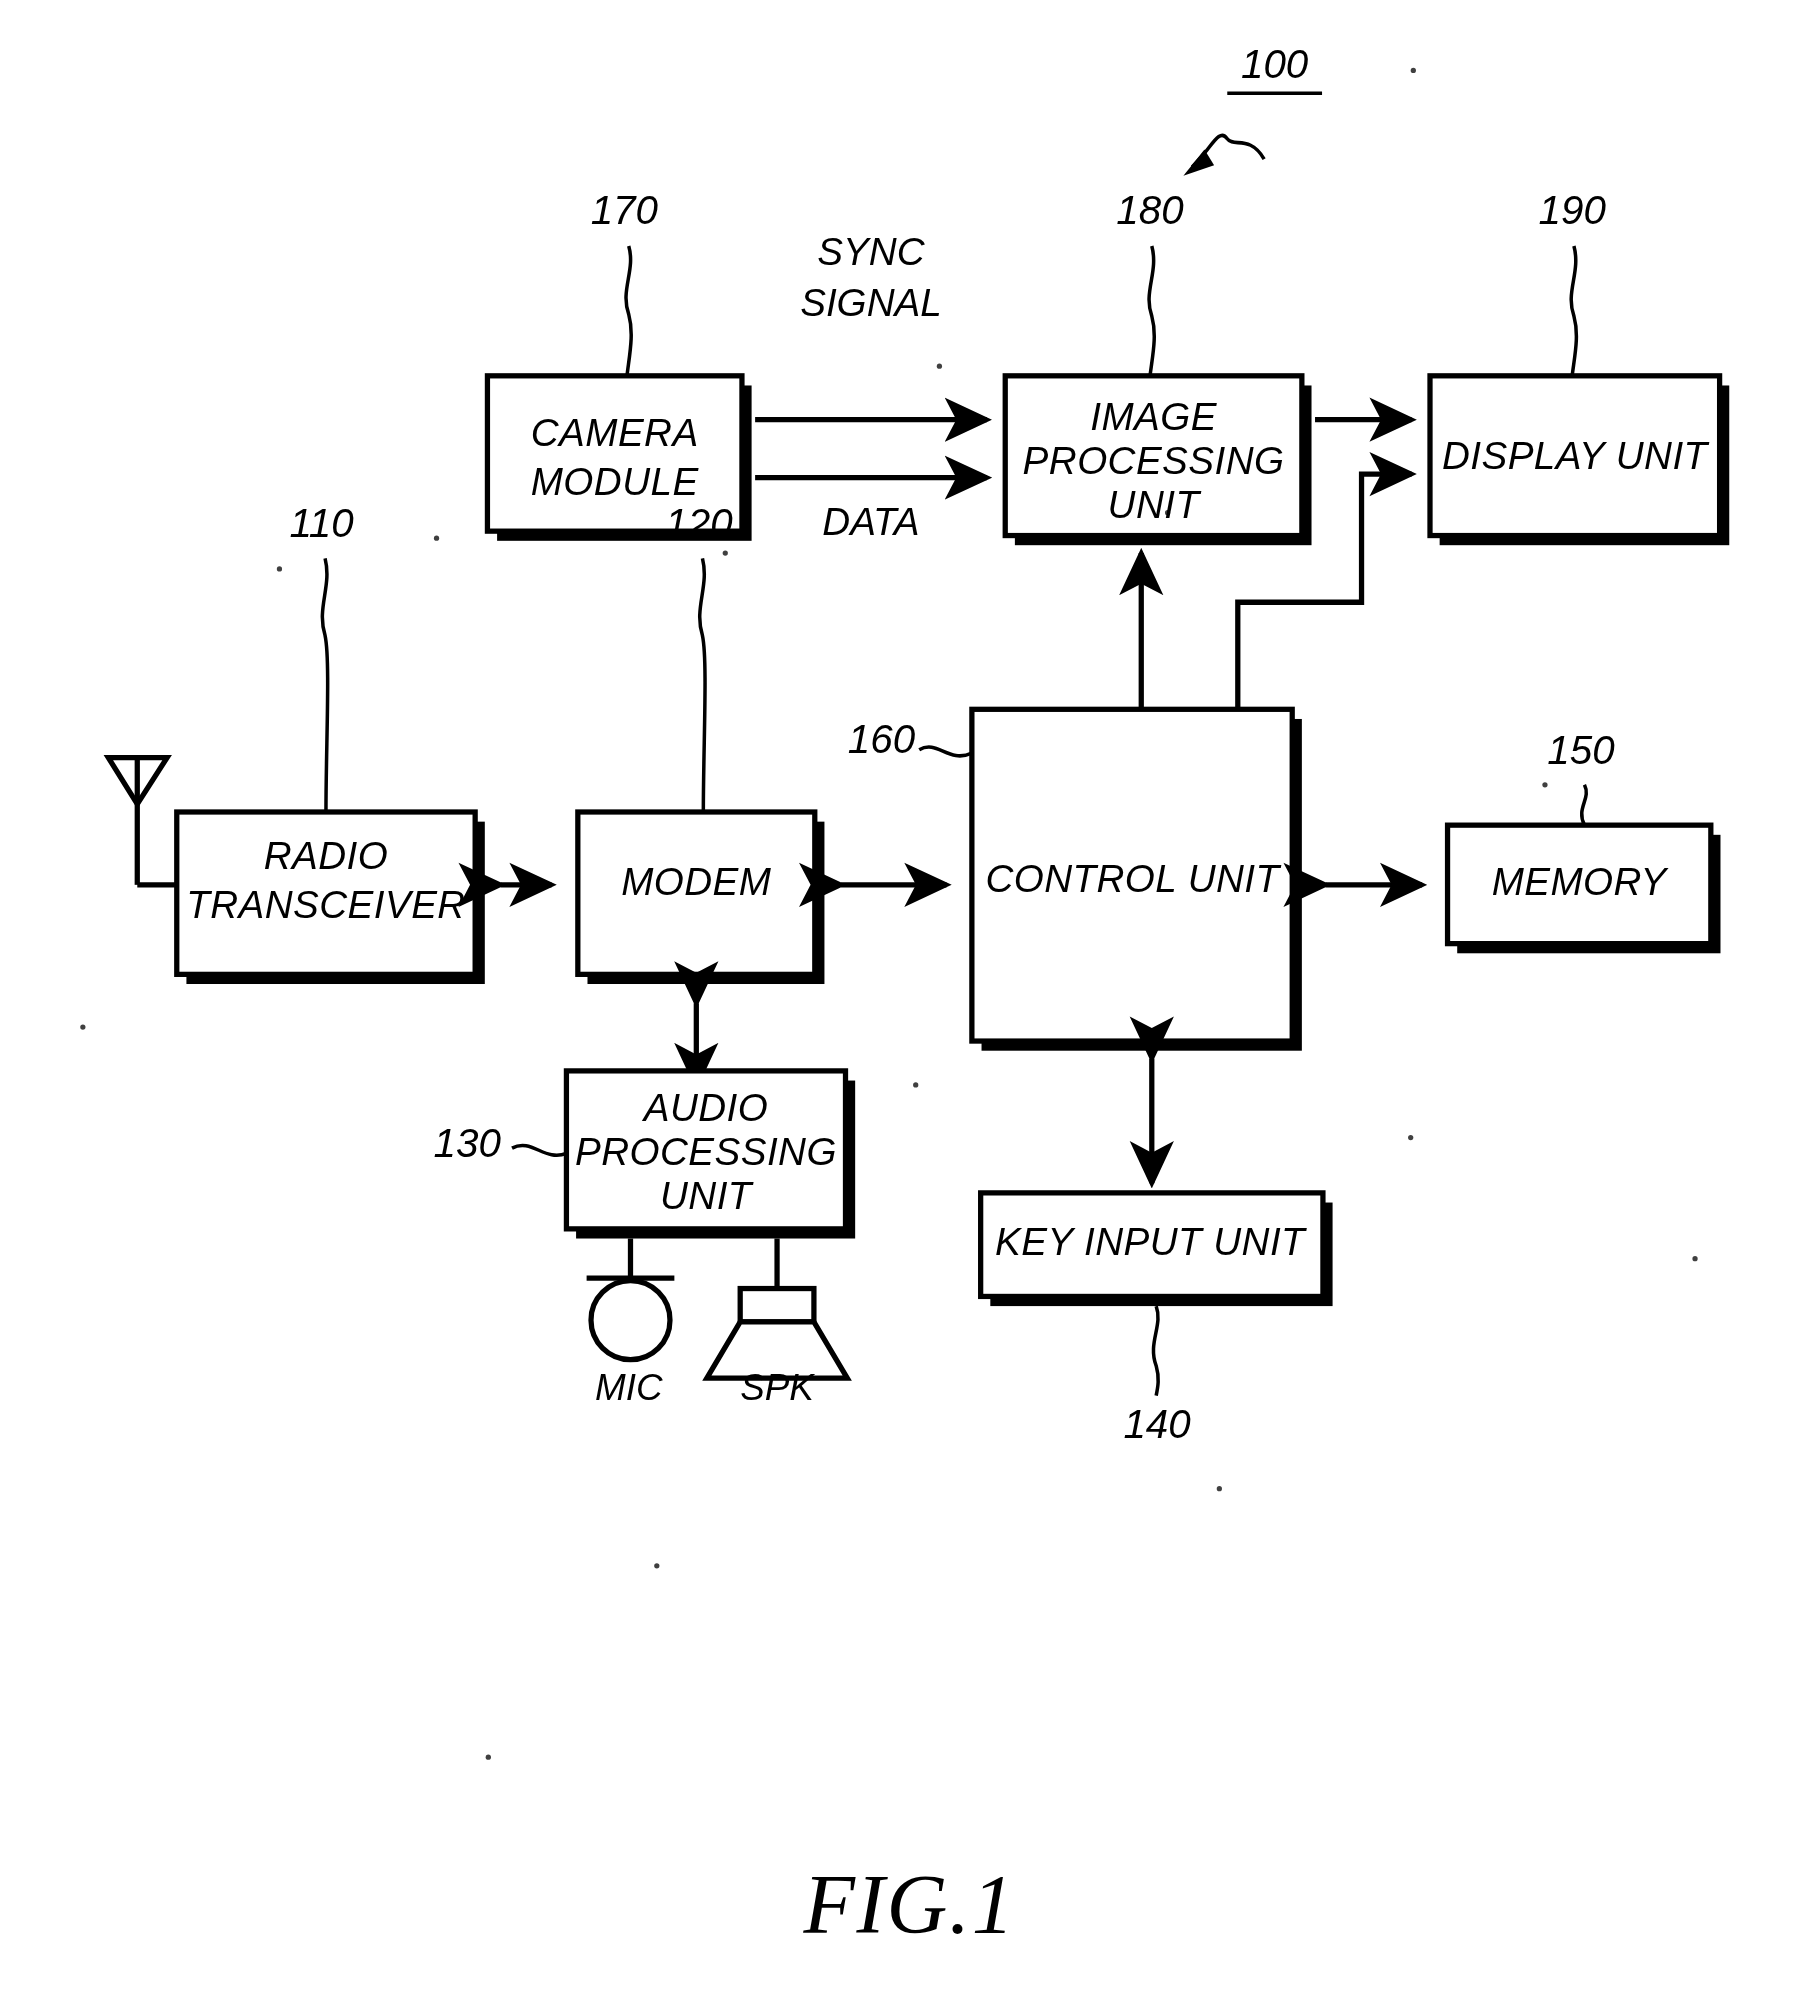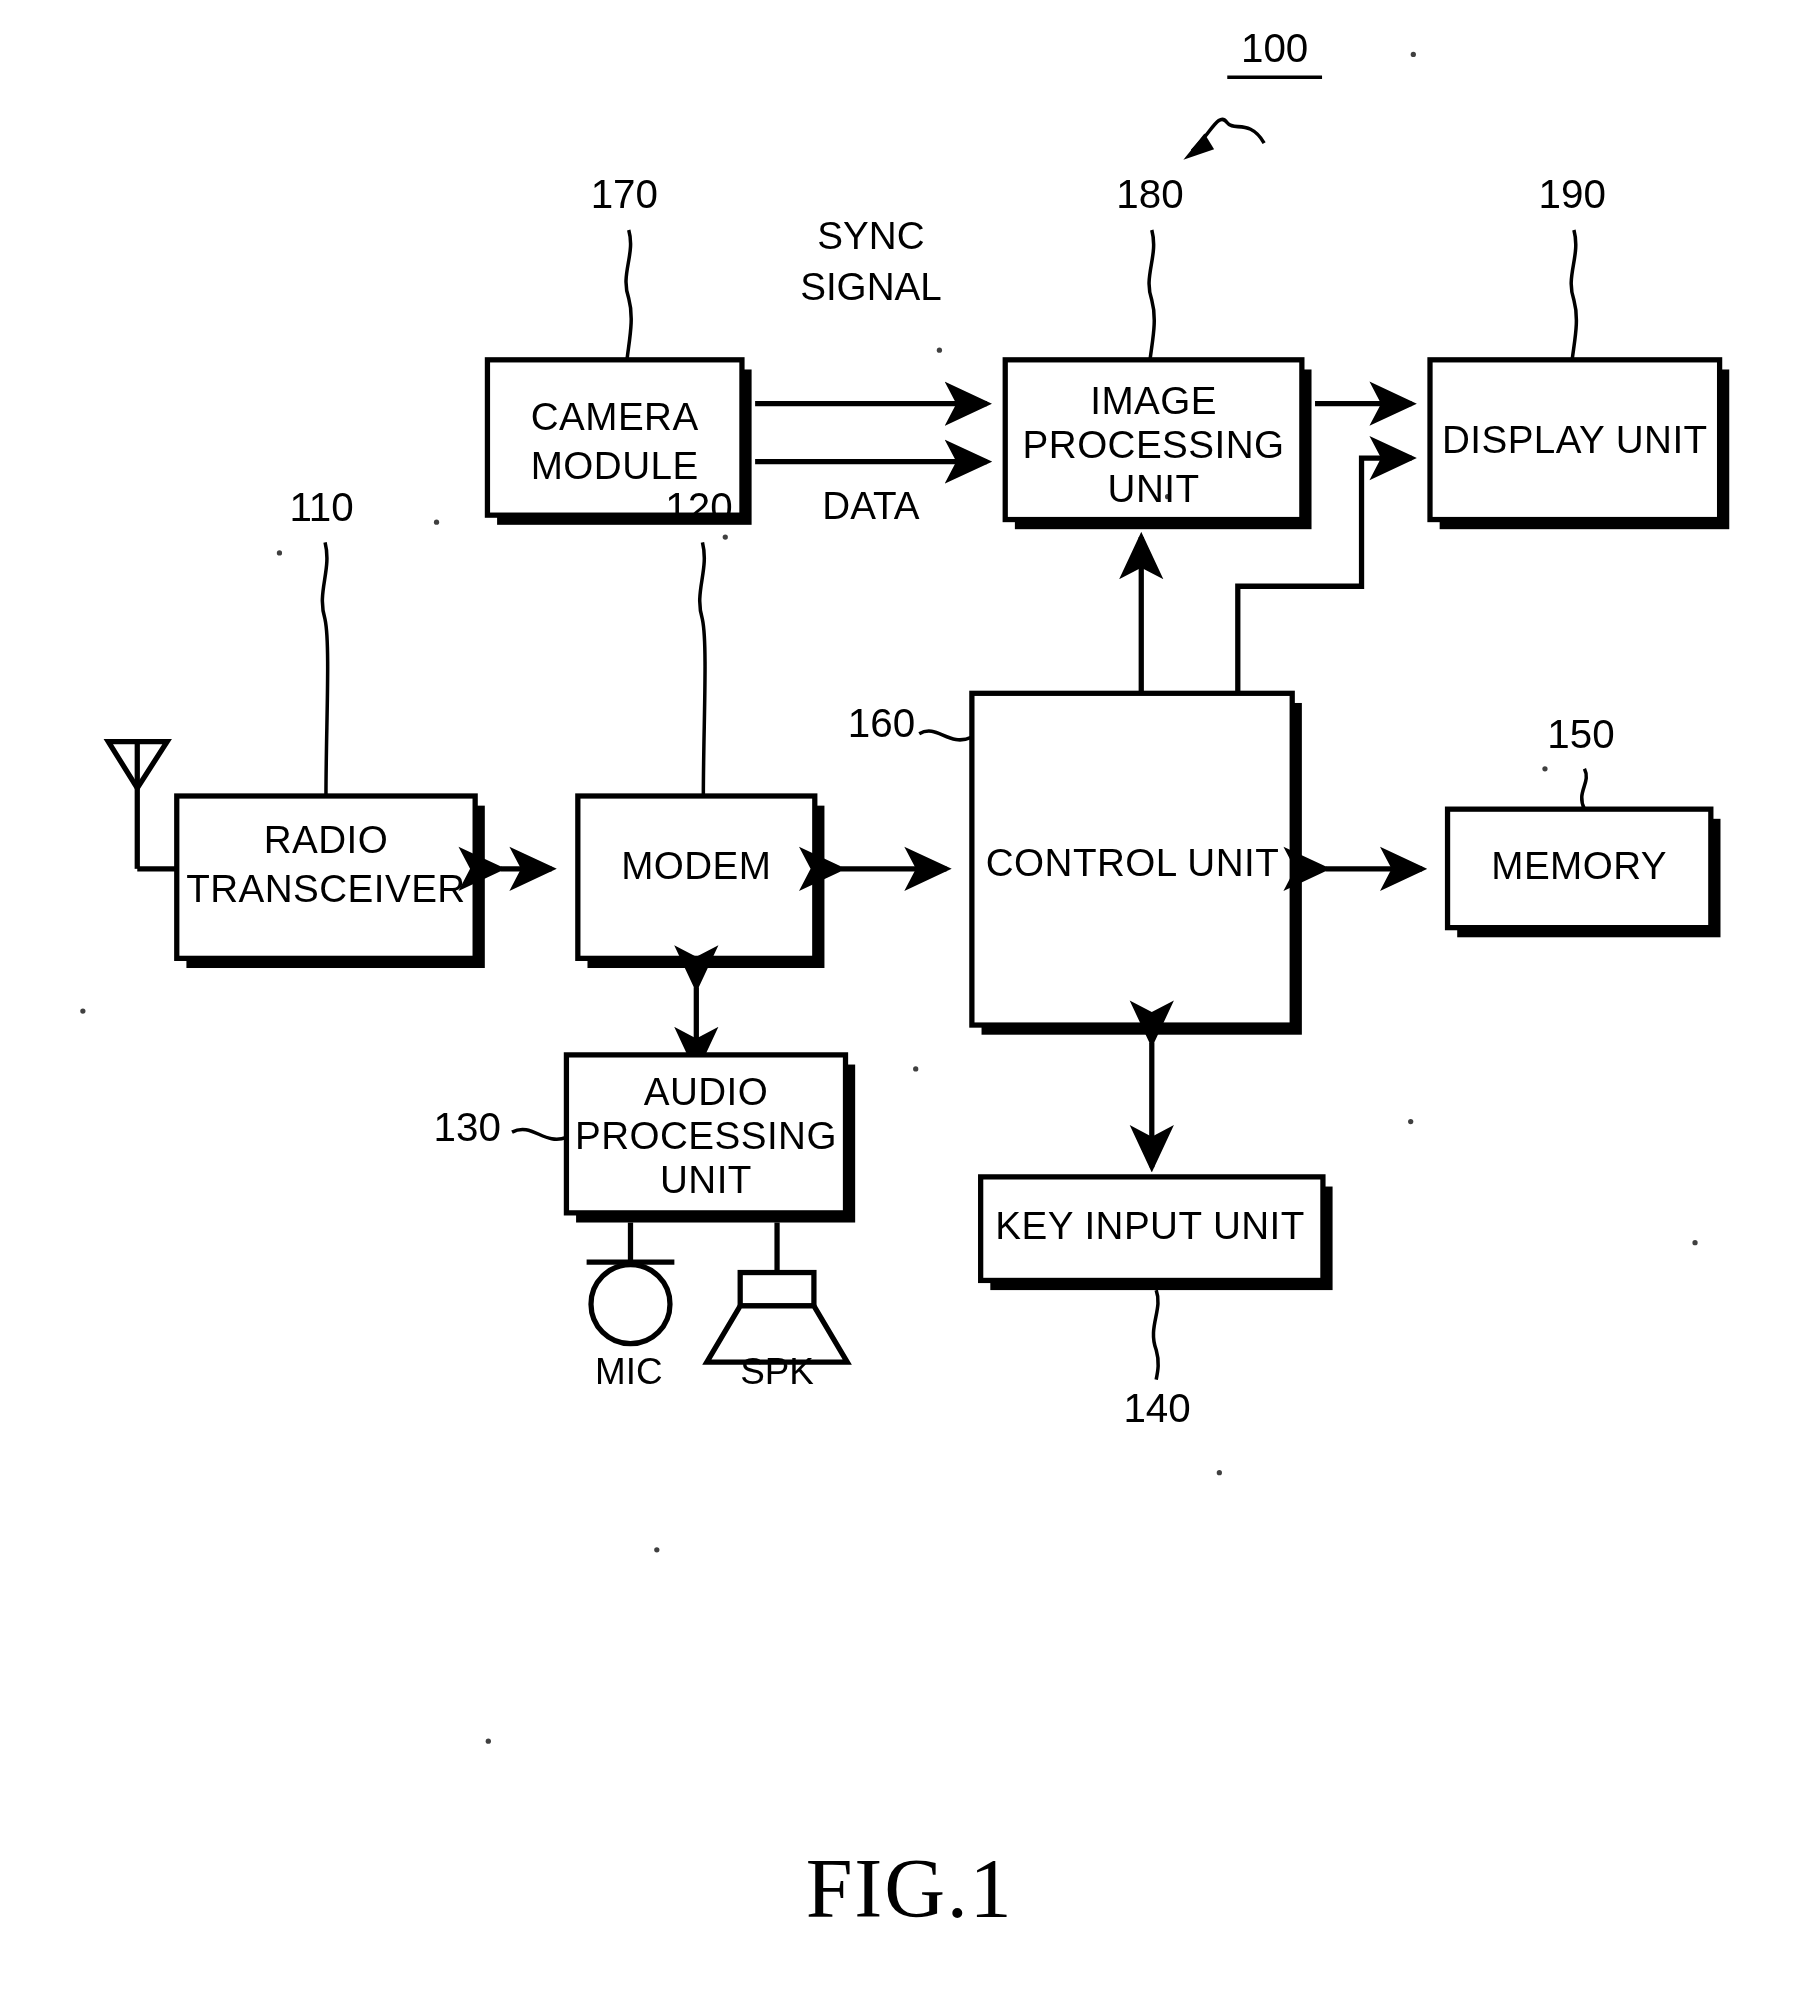--- a/index.html
+++ b/index.html
@@ -10,23 +10,24 @@
   body {
     width: 1813px;
     height: 2015px;
     position: relative;
     font-family: "Liberation Sans", sans-serif;
     overflow: hidden;
   }
   #figure-root {
     position: absolute;
     left: 0;
-    top: 0;
+    top: 16px;
     width: 1813px;
     height: 1418px;
+    font-style: italic;
   }
   svg { display: block; }
   .blk-text {
     font-family: "Liberation Sans", sans-serif;
     font-size: 44px;
     fill: #000;
     text-anchor: middle;
     dominant-baseline: middle;
     letter-spacing: 0.5px;
   }

